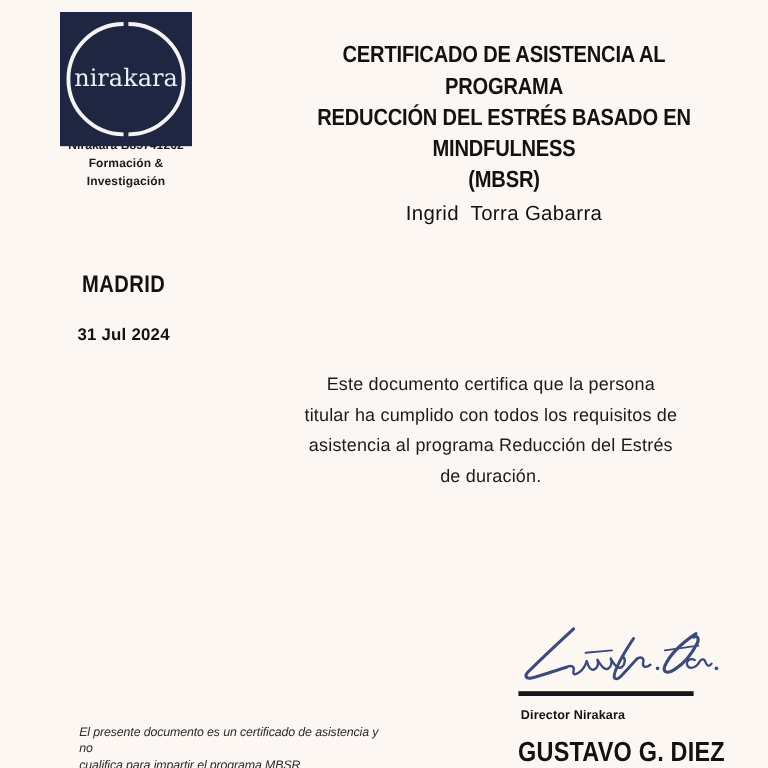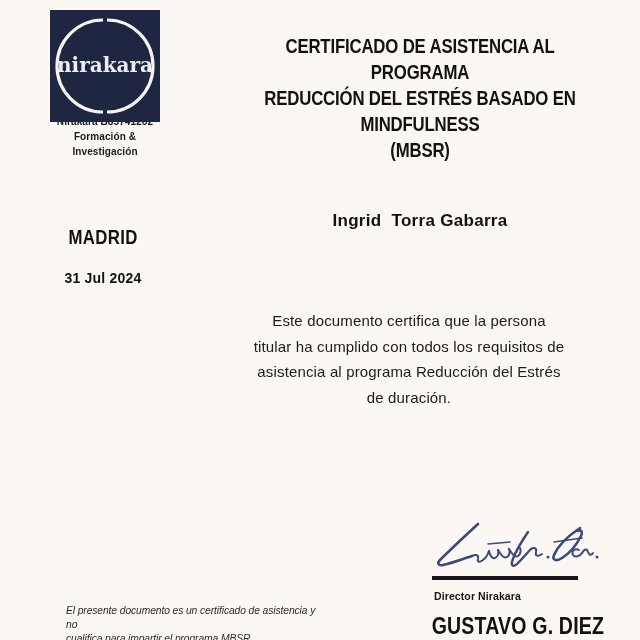--- a/index.html
+++ b/index.html
@@ -30,21 +30,20 @@
     top: 10px;
     width: 166px;
     text-align: center;
   }
   .logo-mark {
     width: 110px;
     height: 80px;
     margin: 0 auto;
     background: #f9a8d4;
     position: relative;
-    font-weight: bold;
   }
   .logo-mark svg {
     display: block;
     width: 110px;
     height: 112px;
   }
   .logo-rule {
     width: 110px;
     height: 4px;
     background: #15161c;
@@ -76,25 +75,24 @@
   }
 
   
   .recipient {
     position: absolute;
     left: 218px;
     top: 168px;
     width: 404px;
     text-align: center;
     font-size: 17px;
-    font-weight: bold;
+    font-weight: normal;
     letter-spacing: 0.3px;
     color: #121212;
     white-space: pre;
-    margin-top: 43px;
   }
 
   
   .place {
     position: absolute;
     left: 20px;
     top: 226px;
     width: 166px;
     text-align: center;
     font-family: "Liberation Sans Narrow", "Liberation Sans", sans-serif;

